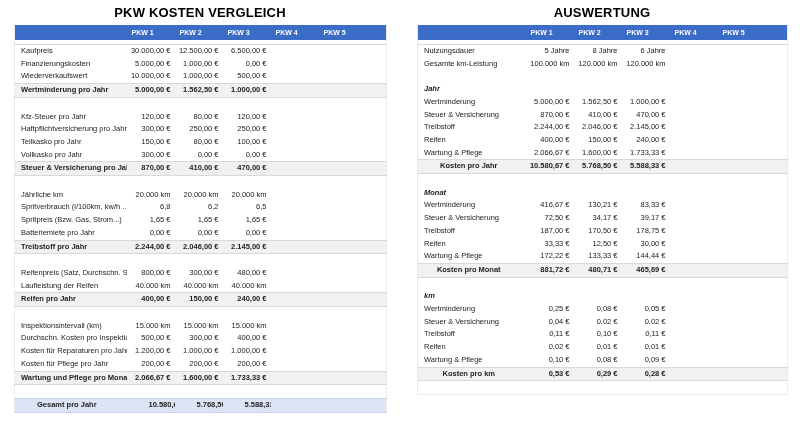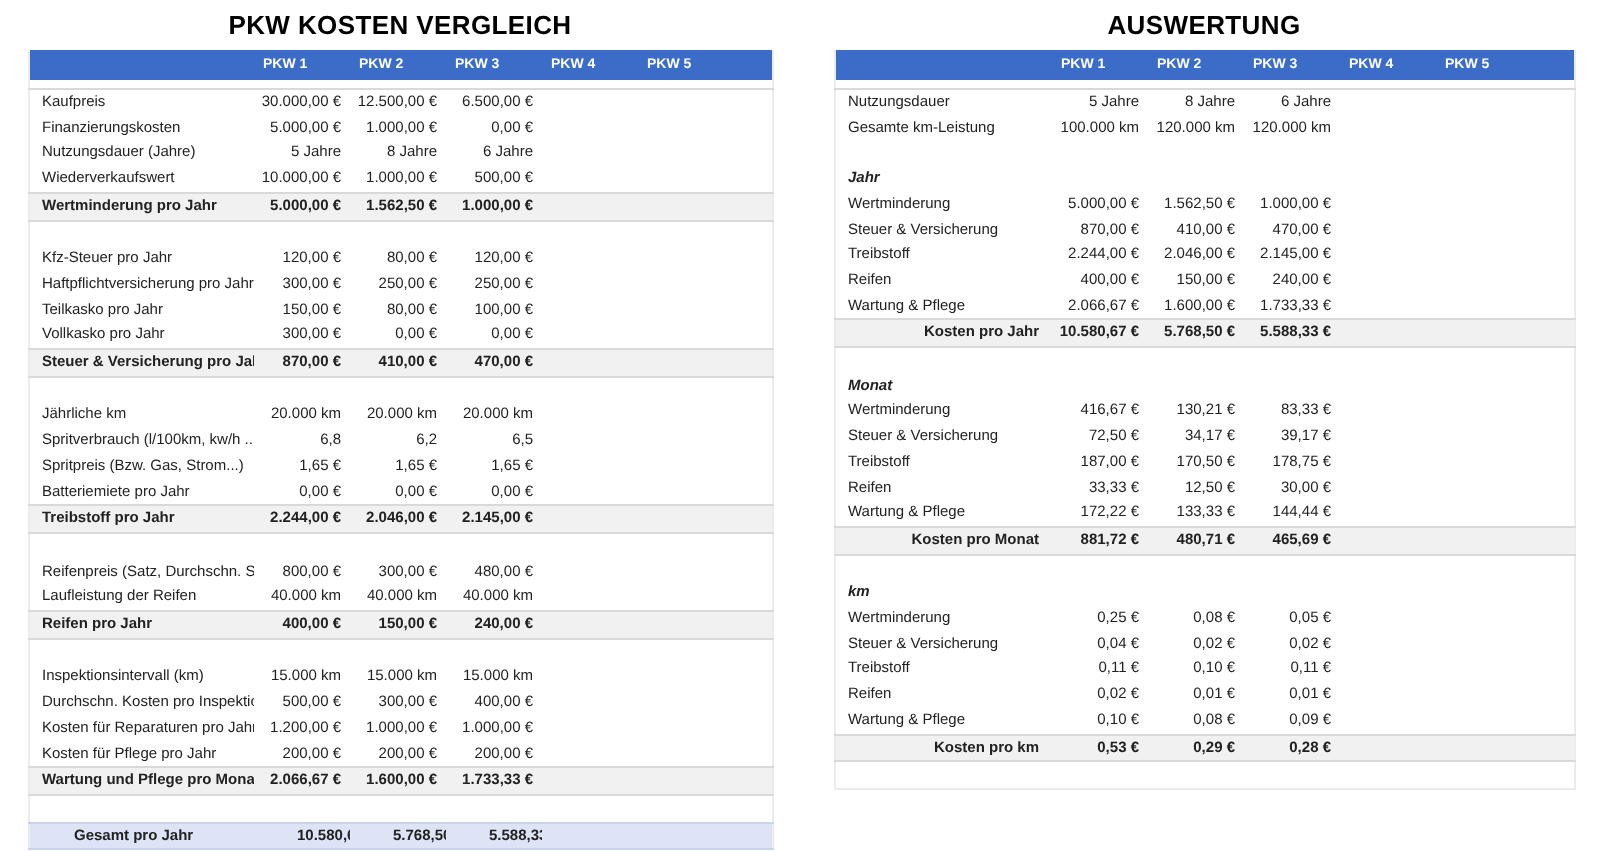--- a/index.html
+++ b/index.html
@@ -39,21 +39,21 @@
     border-top:1px solid #d9d9d9;border-bottom:1px solid #d9d9d9;
     font-weight:700;
   }
   tr.total td{
     background:var(--total-bg,#dce4f6);
     border-top:1px solid #c9d2e8;border-bottom:1px solid #c9d2e8;
     font-weight:700;
     padding-left:22px;
   }
   tr.section td.label{font-weight:700;font-style:italic;margin-left:16px;}
-  tr.summary td.label{text-align:right;padding-right:6px;padding-left:0;}
+  tr.summary td.label{text-align:center;padding-right:6px;padding-left:0;}
   #left-panel col.c-label{width:112px;}
   #right-panel col.c-label{width:108px;}
   col.c-val{width:48px;}
   #left-panel col.c-fill{width:20px;}
   #right-panel col.c-fill{width:22px;}
 </style>
 </head>
 <body>
 
 <section class="panel" id="left-panel">
@@ -95,29 +95,20 @@
         <tr class="normal">
           <td class="label">Finanzierungskosten</td>
           <td class="val">5.000,00 €</td>
           <td class="val">1.000,00 €</td>
           <td class="val">0,00 €</td>
           <td class="val"></td>
           <td class="val"></td>
           <td class="filler"></td>
         </tr>
         <tr class="normal">
-          <td class="label">Nutzungsdauer (Jahre)</td>
-          <td class="val">5 Jahre</td>
-          <td class="val">8 Jahre</td>
-          <td class="val">6 Jahre</td>
-          <td class="val"></td>
-          <td class="val"></td>
-          <td class="filler"></td>
-        </tr>
-        <tr class="normal">
           <td class="label">Wiederverkaufswert</td>
           <td class="val">10.000,00 €</td>
           <td class="val">1.000,00 €</td>
           <td class="val">500,00 €</td>
           <td class="val"></td>
           <td class="val"></td>
           <td class="filler"></td>
         </tr>
         <tr class="subtotal">
           <td class="label">Wertminderung pro Jahr</td>

